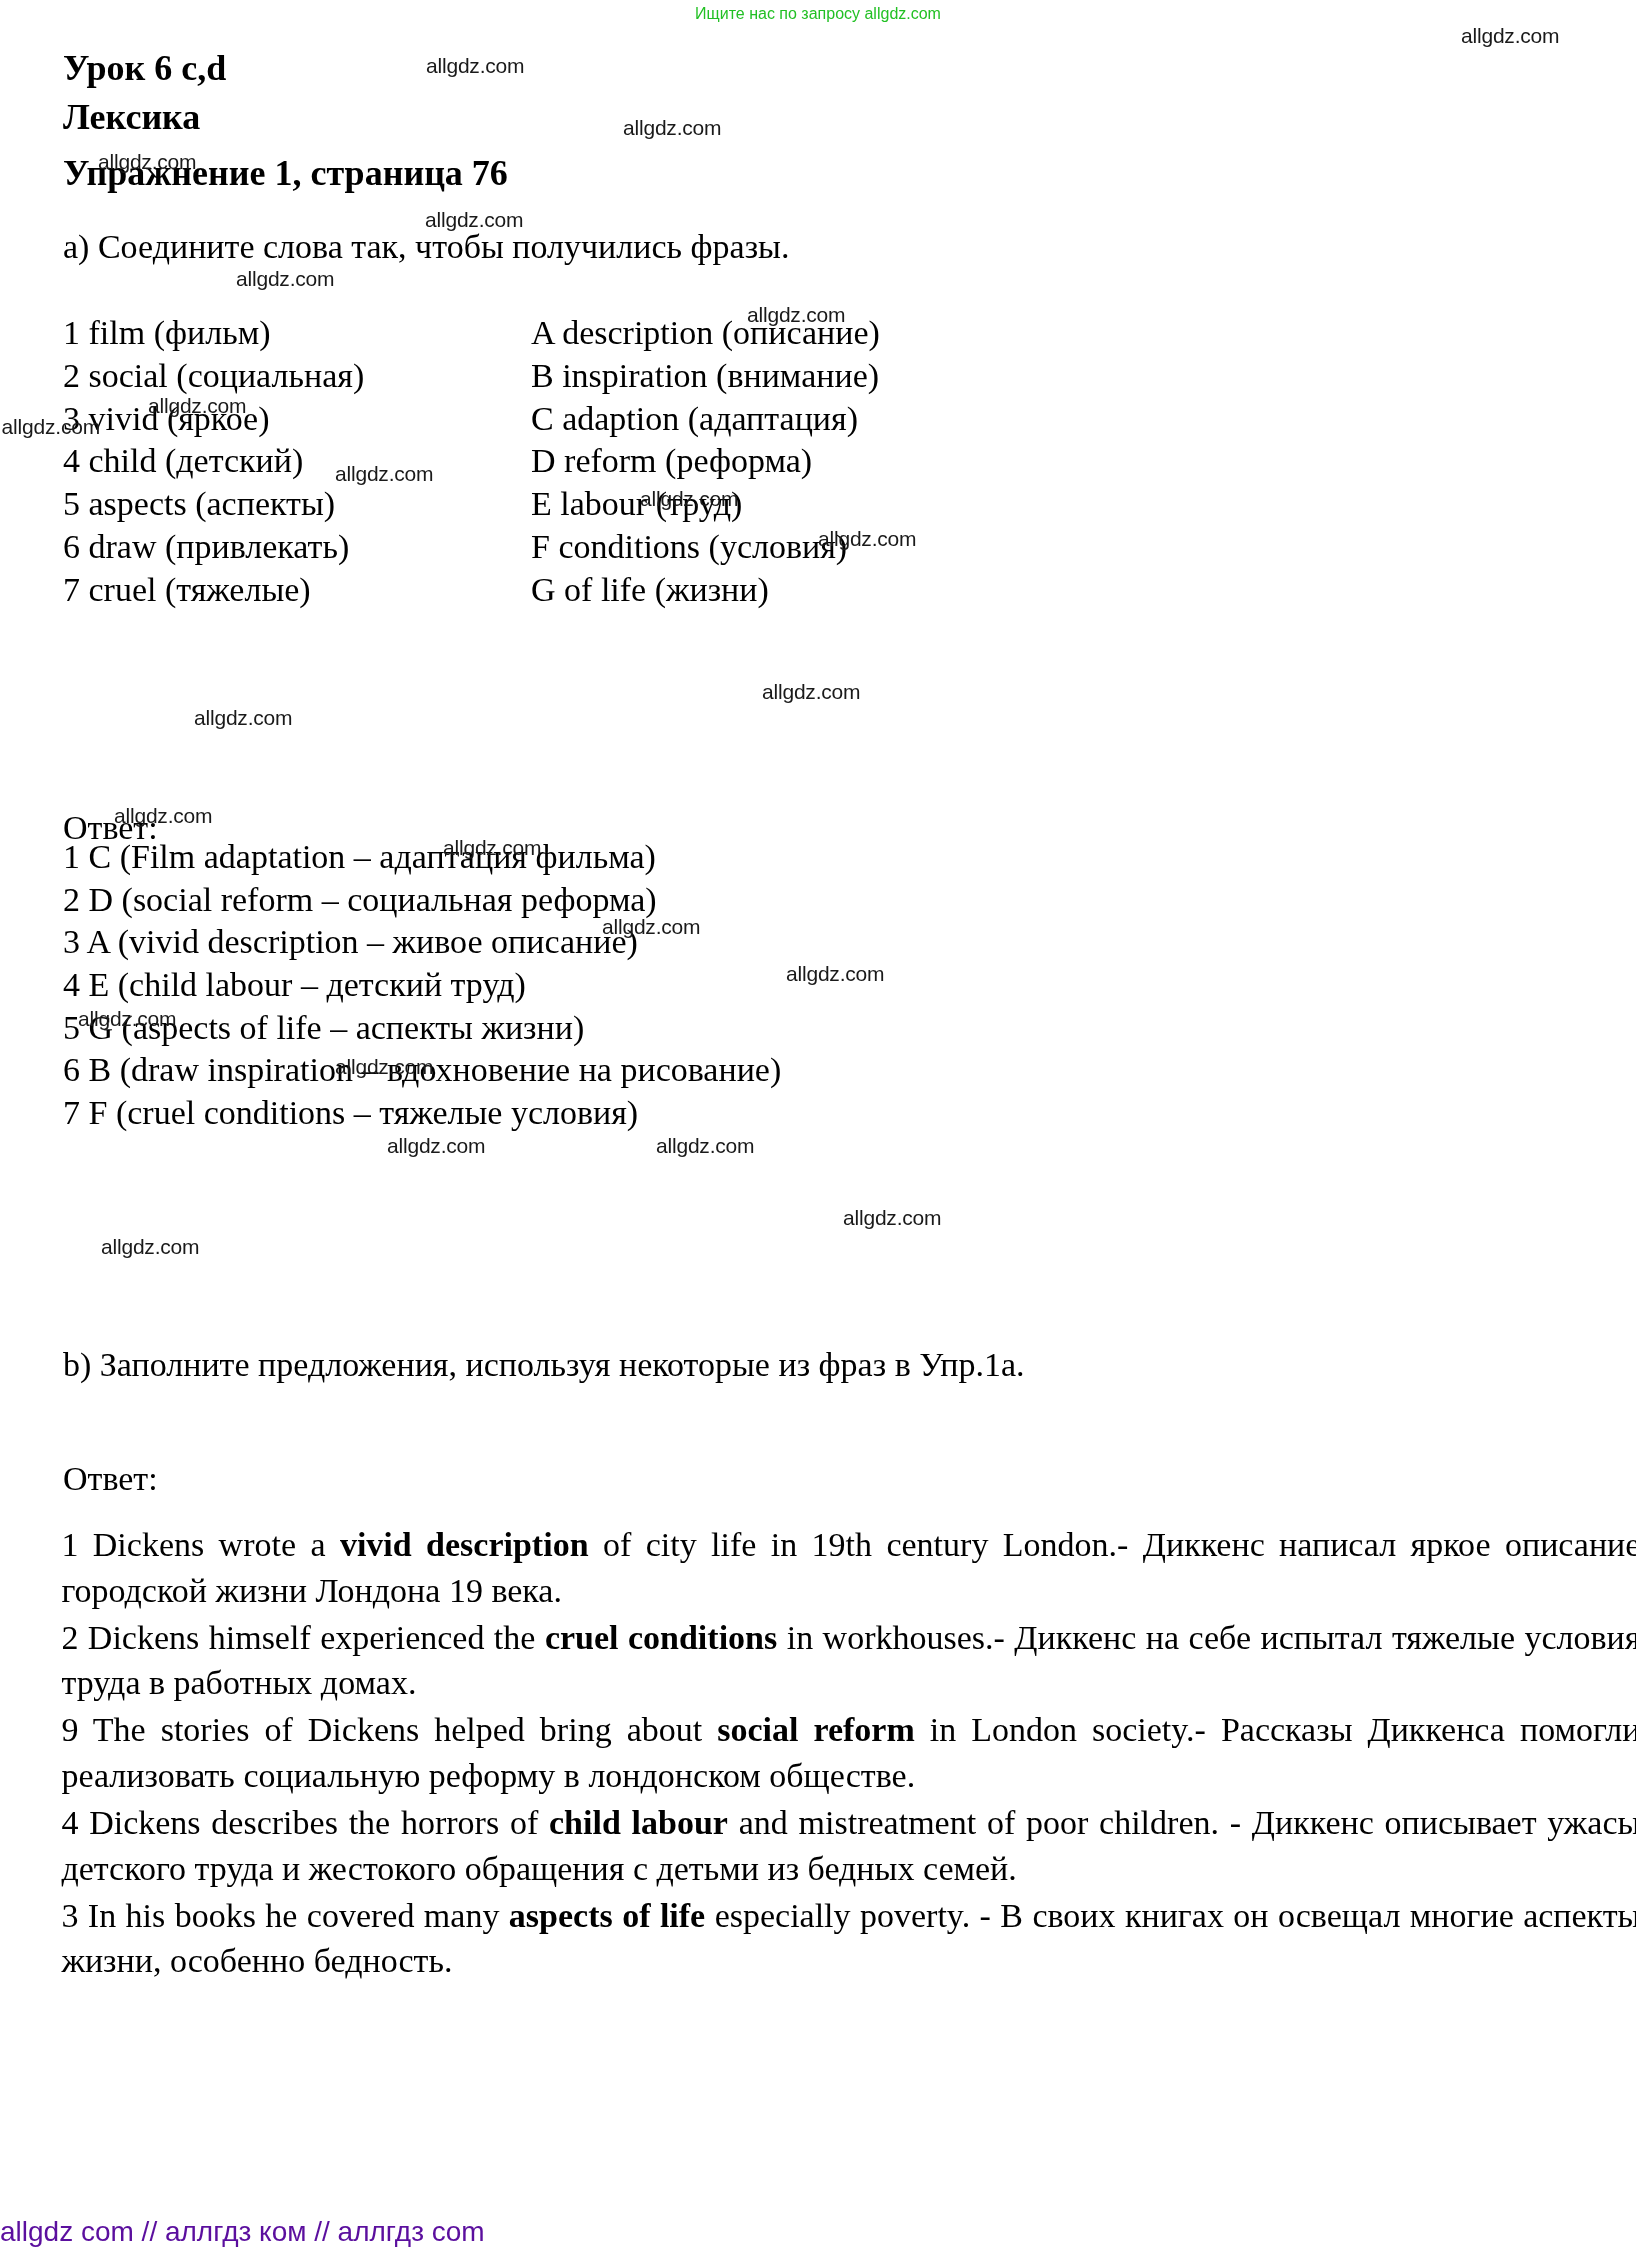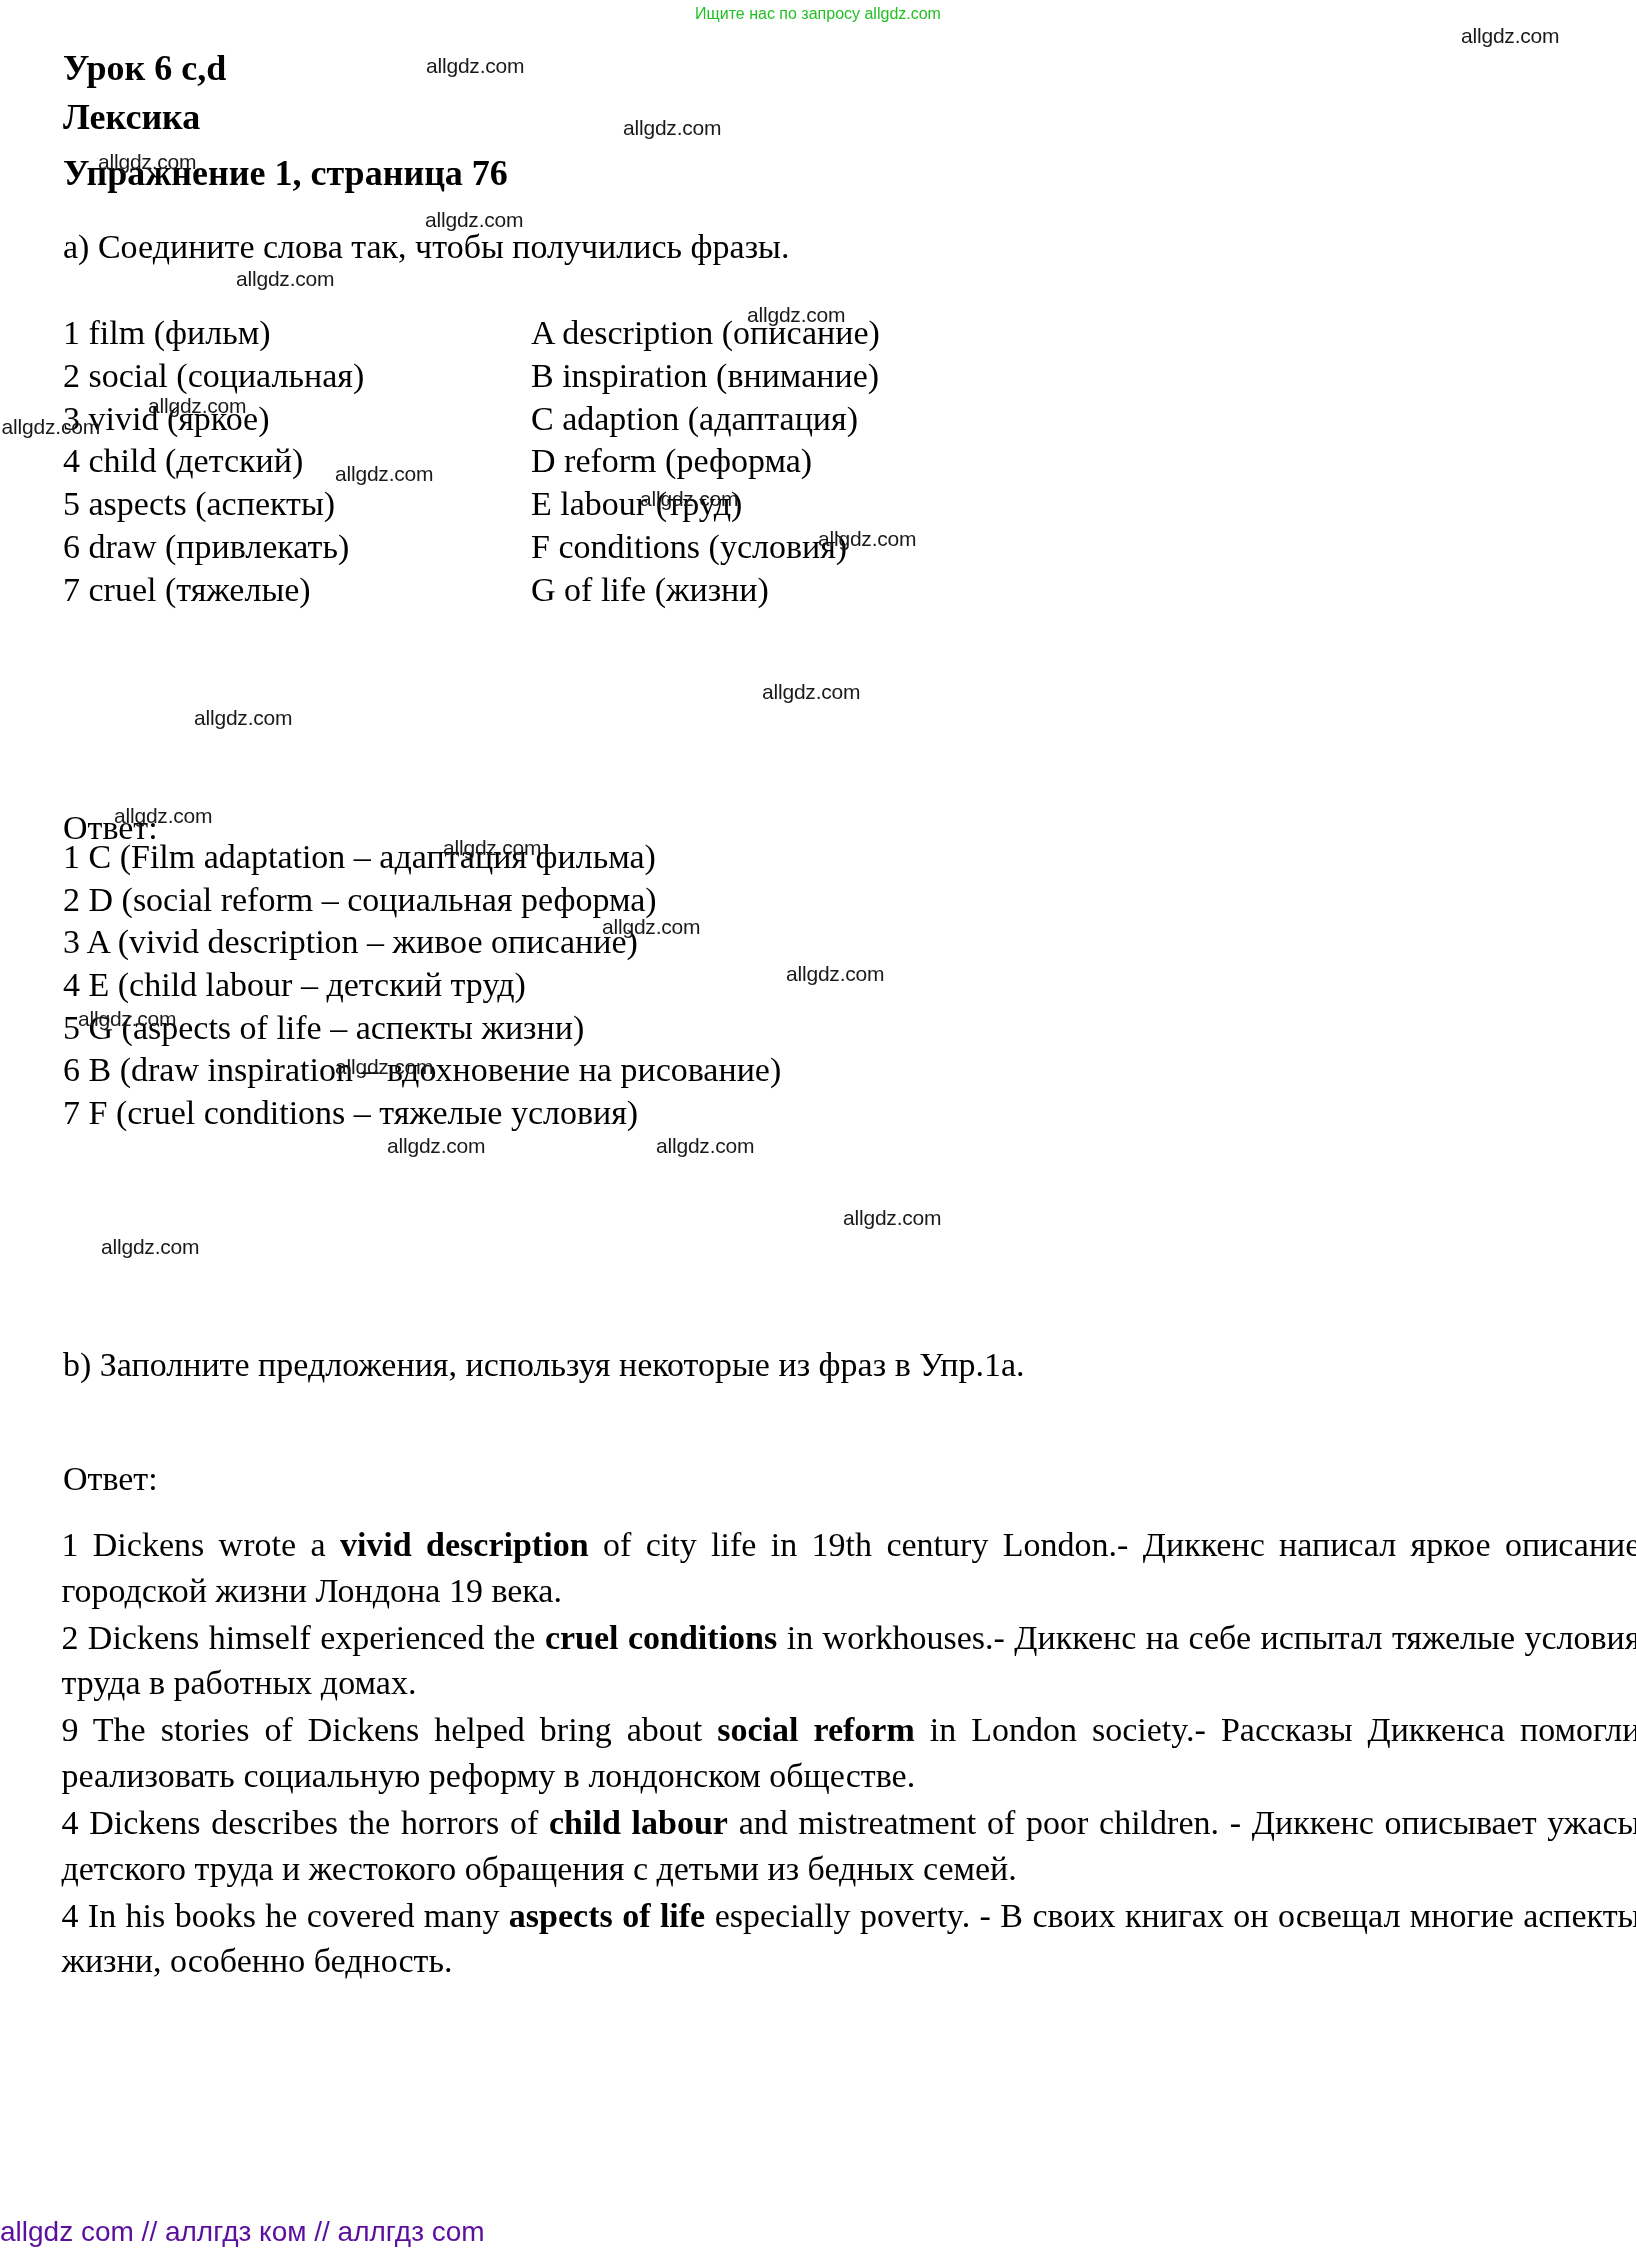--- a/index.html
+++ b/index.html
@@ -222,19 +222,19 @@
 
   <p class="prompt p-b">b) Заполните предложения, используя некоторые из фраз в Упр.1a.</p>
 
   <p class="answer-label a2">Ответ:</p>
 
   <div class="sentences" id="answers-b">
       <p class="sent"><span>1 Dickens wrote a </span><b>vivid description</b><span> of city life in 19th century London.- Диккенс написал яркое описание городской жизни Лондона 19 века.</span></p>
       <p class="sent"><span>2 Dickens himself experienced the </span><b>cruel conditions</b><span> in workhouses.- Диккенс на себе испытал тяжелые условия труда в работных домах.</span></p>
       <p class="sent"><span>9 The stories of Dickens helped bring about </span><b>social reform</b><span> in London society.- Рассказы Диккенса помогли реализовать социальную реформу в лондонском обществе.</span></p>
       <p class="sent"><span>4 Dickens describes the horrors of </span><b>child labour</b><span> and mistreatment of poor children. - Диккенс описывает ужасы детского труда и жестокого обращения с детьми из бедных семей.</span></p>
-      <p class="sent"><span>4 In his books he covered many </span><b>aspects of life</b><span> especially poverty. - В своих книгах он освещал многие аспекты жизни, особенно бедность.</span></p>
+      <p class="sent"><span>3 In his books he covered many </span><b>aspects of life</b><span> especially poverty. - В своих книгах он освещал многие аспекты жизни, особенно бедность.</span></p>
     </div>
 
 </div>
 
 <div class="footer">allgdz com  //  аллгдз ком  //  аллгдз com</div>
 
 
 </body></html>

